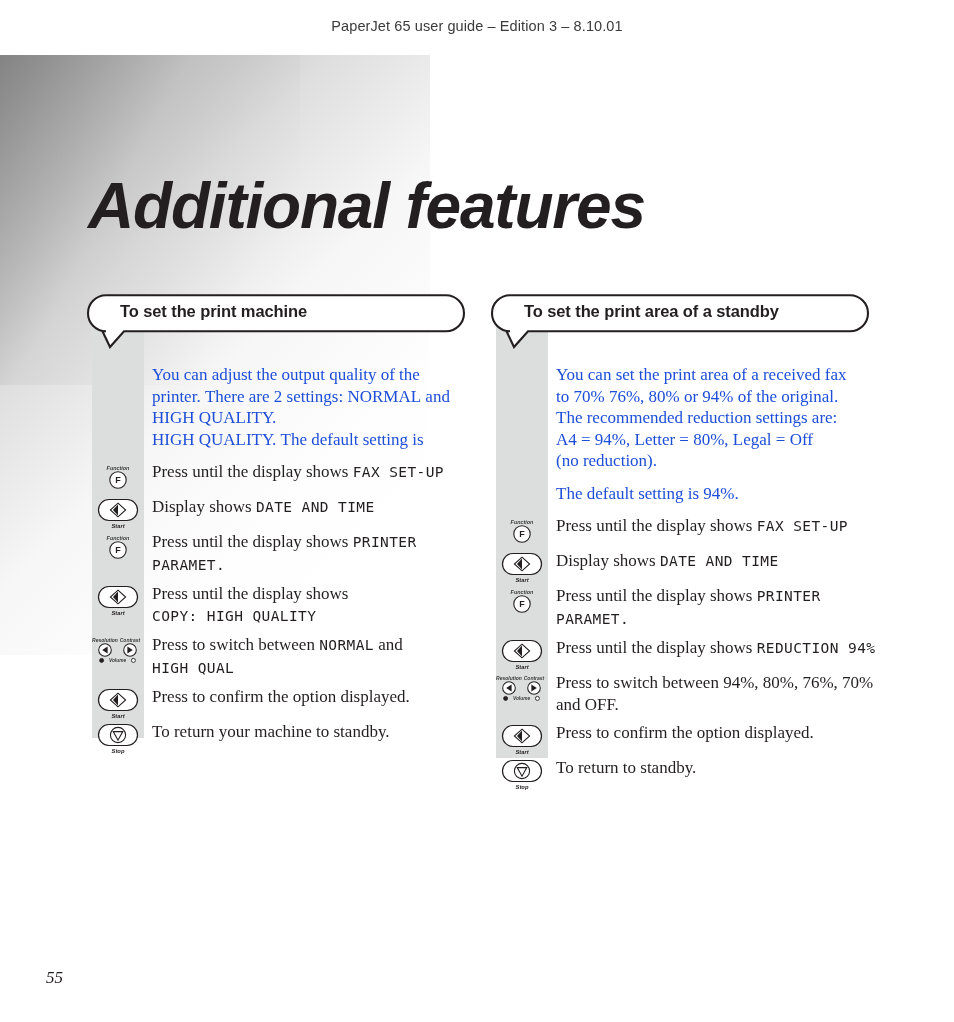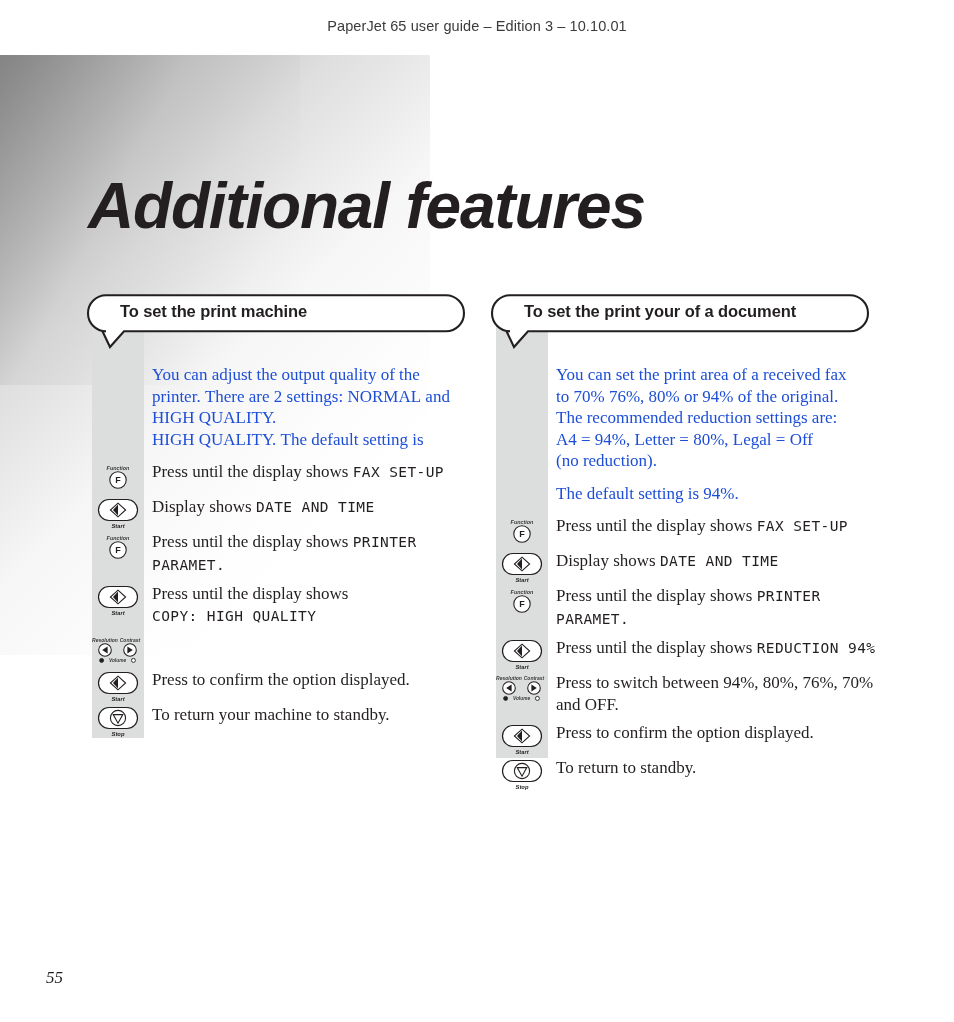--- a/index.html
+++ b/index.html
@@ -167,21 +167,21 @@
     font-size: 17px;
     color: #231f20;
   }
 </style>
 </head>
 <body>
 
 <div id="corner-gradient"></div>
 <div id="corner-gradient-2"></div>
 
-<div id="running-head">PaperJet 65 user guide – Edition 3 – 10.10.01</div>
+<div id="running-head">PaperJet 65 user guide – Edition 3 – 8.10.01</div>
 
 <h1 id="page-title">Additional features</h1>
 
 <div id="column-left" class="column">
     <div class="gray-bar"></div>
     <div class="callout">
       <svg width="368" height="56" viewBox="0 0 368 56">
         <path d="M14 1.2 H354 A13 13 0 0 1 354 37.2 H 32 L 18 53 L 10.5 37.2 L 14 37.2 A13 13 0 0 1 14 1.2 Z" fill="#ffffff" stroke="#231f20" stroke-width="2.1" stroke-linejoin="miter"></path>
       </svg>
     </div>
@@ -252,20 +252,24 @@
             <text x="38" y="7.5" text-anchor="middle" font-family="Liberation Sans, sans-serif" font-size="5" font-style="italic" font-weight="bold" fill="#3a3a3a">Contrast</text>
             <circle cx="13" cy="16" r="6.3" fill="#ffffff" stroke="#231f20" stroke-width="1.05"></circle>
             <path d="M15.6 12.6 L15.6 19.4 L10.2 16 Z" fill="#231f20"></path>
             <circle cx="38" cy="16" r="6.3" fill="#ffffff" stroke="#231f20" stroke-width="1.05"></circle>
             <path d="M35.4 12.6 L35.4 19.4 L40.8 16 Z" fill="#231f20"></path>
             <circle cx="9.6" cy="26.4" r="2.0" fill="#231f20" stroke="#231f20" stroke-width="0.8"></circle>
             <text x="25.5" y="28.3" text-anchor="middle" font-family="Liberation Sans, sans-serif" font-size="4.8" font-style="italic" font-weight="bold" fill="#3a3a3a">Volume</text>
             <circle cx="41.4" cy="26.4" r="2.0" fill="#ffffff" stroke="#231f20" stroke-width="0.9"></circle>
           </svg>
         </span>
+        <div class="step-text">
+          <div><span class="body-run">Press&nbsp;to&nbsp;switch&nbsp;between&nbsp;</span><span class="lcd">NORMAL</span><span class="body-run">&nbsp;and</span></div>
+          <div><span class="lcd">HIGH&nbsp;QUAL</span></div>
+        </div>
       </div>
       <div class="step">
         <span class="step-icon">
           <svg width="52" height="34" viewBox="0 0 52 34">
             <rect x="6.5" y="3.5" width="39" height="21" rx="10.5" ry="10.5" fill="#ffffff" stroke="#231f20" stroke-width="1.2"></rect>
             <path d="M26 7.2 L33.6 14 L26 20.8 L18.4 14 Z" fill="#ffffff" stroke="#231f20" stroke-width="1.1"></path>
             <path d="M26 8.6 L26 19.4 L21.0 14 Z" fill="#231f20"></path>
             <text x="26" y="32" text-anchor="middle" font-family="Liberation Sans, sans-serif" font-size="5.8" font-style="italic" font-weight="bold" fill="#231f20">Start</text>
           </svg>
         </span>
@@ -288,21 +292,21 @@
       </div>
     </div>
   </div>
 <div id="column-right" class="column">
     <div class="gray-bar"></div>
     <div class="callout">
       <svg width="368" height="56" viewBox="0 0 368 56">
         <path d="M14 1.2 H354 A13 13 0 0 1 354 37.2 H 32 L 18 53 L 10.5 37.2 L 14 37.2 A13 13 0 0 1 14 1.2 Z" fill="#ffffff" stroke="#231f20" stroke-width="2.1" stroke-linejoin="miter"></path>
       </svg>
     </div>
-    <div class="callout-label">To set the print your of a document</div>
+    <div class="callout-label">To set the print area of a standby</div>
     <div class="col-body">
       <div class="para">
         <div><span class="body-run">You&nbsp;can&nbsp;set&nbsp;the&nbsp;print&nbsp;area&nbsp;of&nbsp;a&nbsp;received&nbsp;fax</span></div>
         <div><span class="body-run">to&nbsp;70%&nbsp;76%,&nbsp;80%&nbsp;or&nbsp;94%&nbsp;of&nbsp;the&nbsp;original.</span></div>
         <div><span class="body-run">The&nbsp;recommended&nbsp;reduction&nbsp;settings&nbsp;are:</span></div>
         <div><span class="body-run">A4&nbsp;=&nbsp;94%,&nbsp;Letter&nbsp;=&nbsp;80%,&nbsp;Legal&nbsp;=&nbsp;Off</span></div>
         <div><span class="body-run">(no&nbsp;reduction).</span></div>
       </div>
       <div class="para">
         <div><span class="body-run">The&nbsp;default&nbsp;setting&nbsp;is&nbsp;94%.</span></div>

